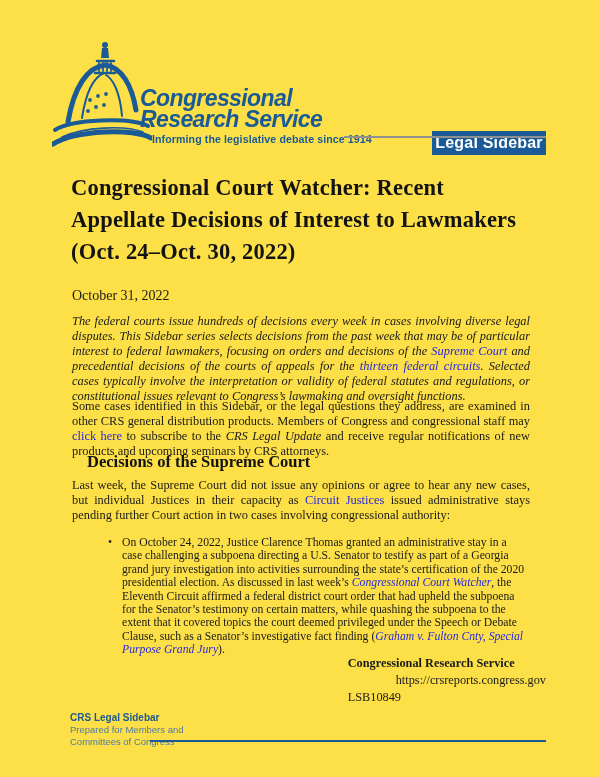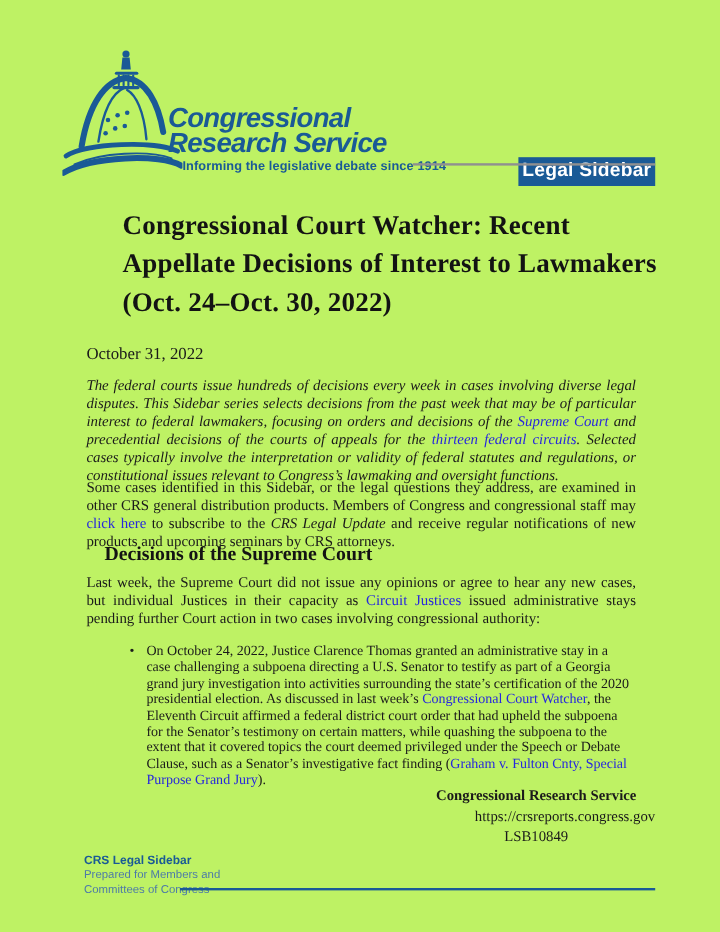--- a/index.html
+++ b/index.html
@@ -1,49 +1,49 @@
 <!DOCTYPE html>
 <html><head>
 <meta charset="utf-8">
 <style>
   html,body{margin:0;padding:0;background:#ffffff;}
-  .page{position:relative;width:600px;height:777px;background:#bef264;overflow:hidden;
+  .page{position:relative;width:600px;height:777px;background:#fde047;overflow:hidden;
         font-family:"Liberation Serif", serif;color:#1a1a1a;}
 
   
   .dome{position:absolute;left:52px;top:40px;}
   .wordmark{position:absolute;left:140px;top:88px;color:#1a5a96;
             font-family:"Liberation Sans", sans-serif;}
   .wm-line{font-weight:bold;font-style:italic;font-size:23px;line-height:21px;letter-spacing:-0.6px;}
   .tagline{font-weight:bold;font-size:10.6px;line-height:12px;margin-top:3px;letter-spacing:0.1px;padding-left:12px;}
   .badge{position:absolute;left:432px;top:103px;width:114px;height:24px;background:#1a5a96;
          color:#ffffff;font-family:"Liberation Sans", sans-serif;font-weight:bold;font-size:16px;
          display:flex;align-items:center;justify-content:center;letter-spacing:0.2px;margin-top:28px;}
   .header-rule{position:absolute;left:344px;top:136px;width:202px;height:2px;background:#909090;}
 
   
   .title{position:absolute;left:71px;top:172px;width:510px;font-weight:bold;font-size:22.5px;
          line-height:32px;color:#131313;letter-spacing:0.2px;}
-  .title div{white-space:nowrap;margin-left:31px;}
+  .title div{white-space:nowrap;}
   .date{position:absolute;left:72px;top:288px;font-size:14px;}
   .para{position:absolute;left:72px;width:458px;font-size:12.4px;line-height:14.9px;text-align:justify;}
   .p1{top:314px;font-style:italic;}
   .p2{top:399px;}
   .h2{position:absolute;left:72px;top:452px;font-size:16.5px;font-weight:bold;color:#131313;margin-left:15px;}
   .p3{top:478px;}
   .bullet-row{position:absolute;left:108px;top:536px;width:424px;display:flex;
               font-size:11.7px;line-height:13.4px;}
   .marker{width:14px;flex:0 0 14px;}
   .btext{width:406px;text-align:left;}
   .link{color:#2727dd;text-decoration:none;cursor:pointer;}
-  .link-i{color:#2727dd;text-decoration:none;cursor:pointer;text-align:center;}
+  .link-i{color:#2727dd;font-style:italic;text-decoration:none;cursor:pointer;text-align:center;}
   .it{font-style:italic;}
 
   
-  .f-right{position:absolute;right:54px;top:655px;text-align:center;font-size:12.3px;line-height:17px;}
+  .f-right{position:absolute;right:54px;top:655px;text-align:left;font-size:12.3px;line-height:17px;}
   .f-org{font-weight:bold;}
   .f-url{color:#1a1a1a;text-decoration:none;padding-left:48px;}
   .f-left{position:absolute;left:70px;top:712px;font-family:"Liberation Sans", sans-serif;}
   .f-left-title{font-weight:bold;font-size:10px;line-height:12px;color:#1a5a96;}
   .f-left-sub{font-size:9.5px;line-height:11.5px;color:#4d7aa8;}
   .f-rule{position:absolute;left:150px;top:740px;width:396px;height:2px;background:#1a5a96;}
 </style>
 </head>
 <body>
 

